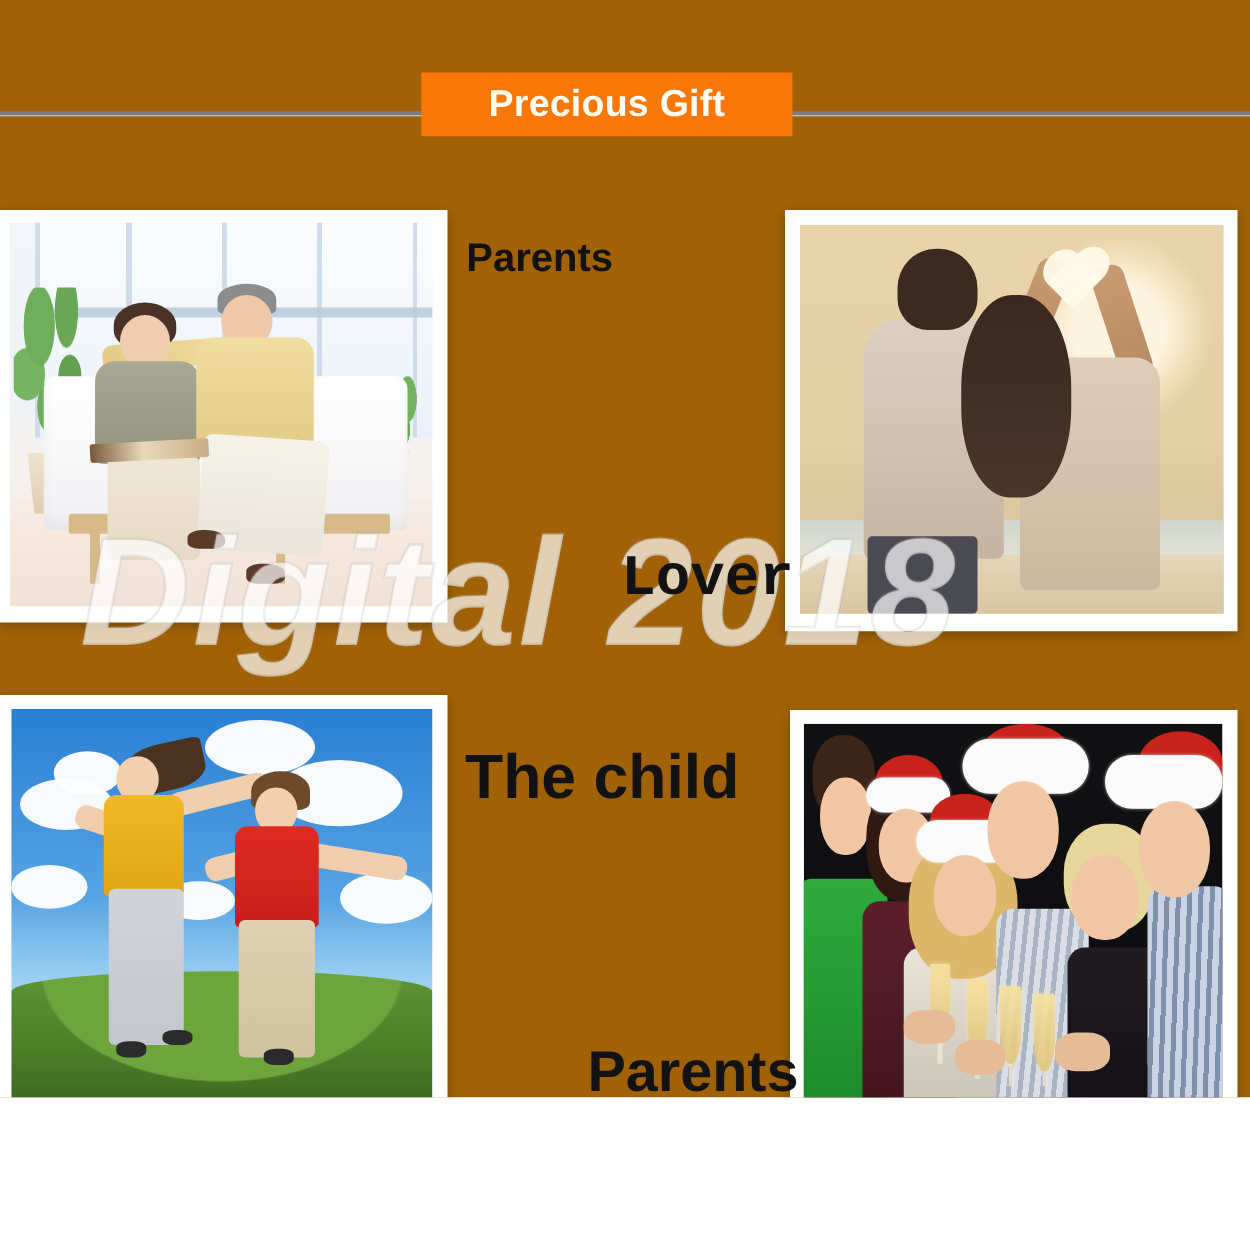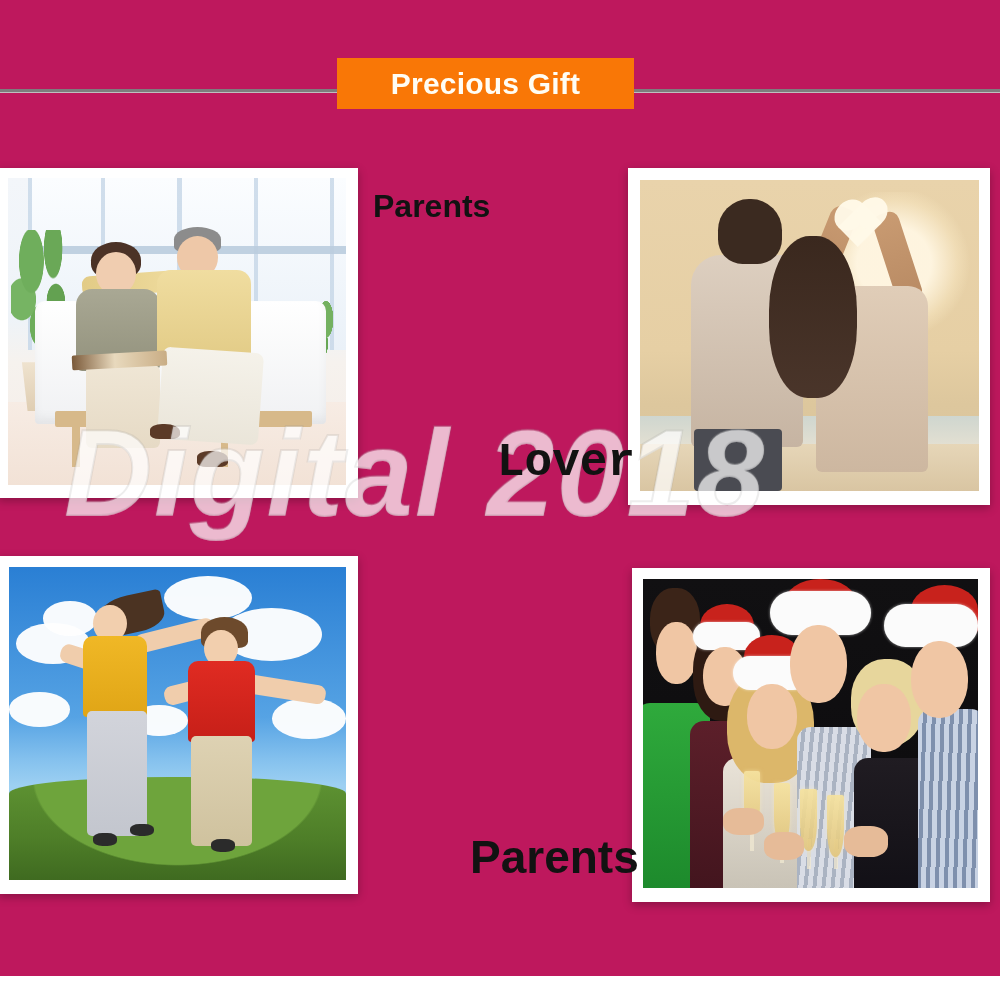--- a/index.html
+++ b/index.html
@@ -7,22 +7,22 @@
     margin: 0;
     padding: 0;
     background: #ffffff;
   }
   body {
     font-family: "Liberation Sans", sans-serif;
   }
   .page {
     position: relative;
     width: 1000px;
-    height: 976px;
-    background: #be185d;
+    height: 878px;
+    background: #a16207;
     overflow: hidden;
   }
 
   
   .header {
     position: absolute;
     left: 0;
     top: 0;
     width: 1000px;
     height: 140px;
@@ -539,16 +539,17 @@
       </div>
     </div>
   </div>
 
   <div class="watermark">Digital 2018</div>
 
   <div class="caption caption-parents">Parents</div>
 
   <div class="caption caption-lover">Lover</div>
 
+  <div class="caption caption-child">The child</div>
 
   <div class="caption caption-friends">Parents</div>
 
 </div>
 
 </body></html>

